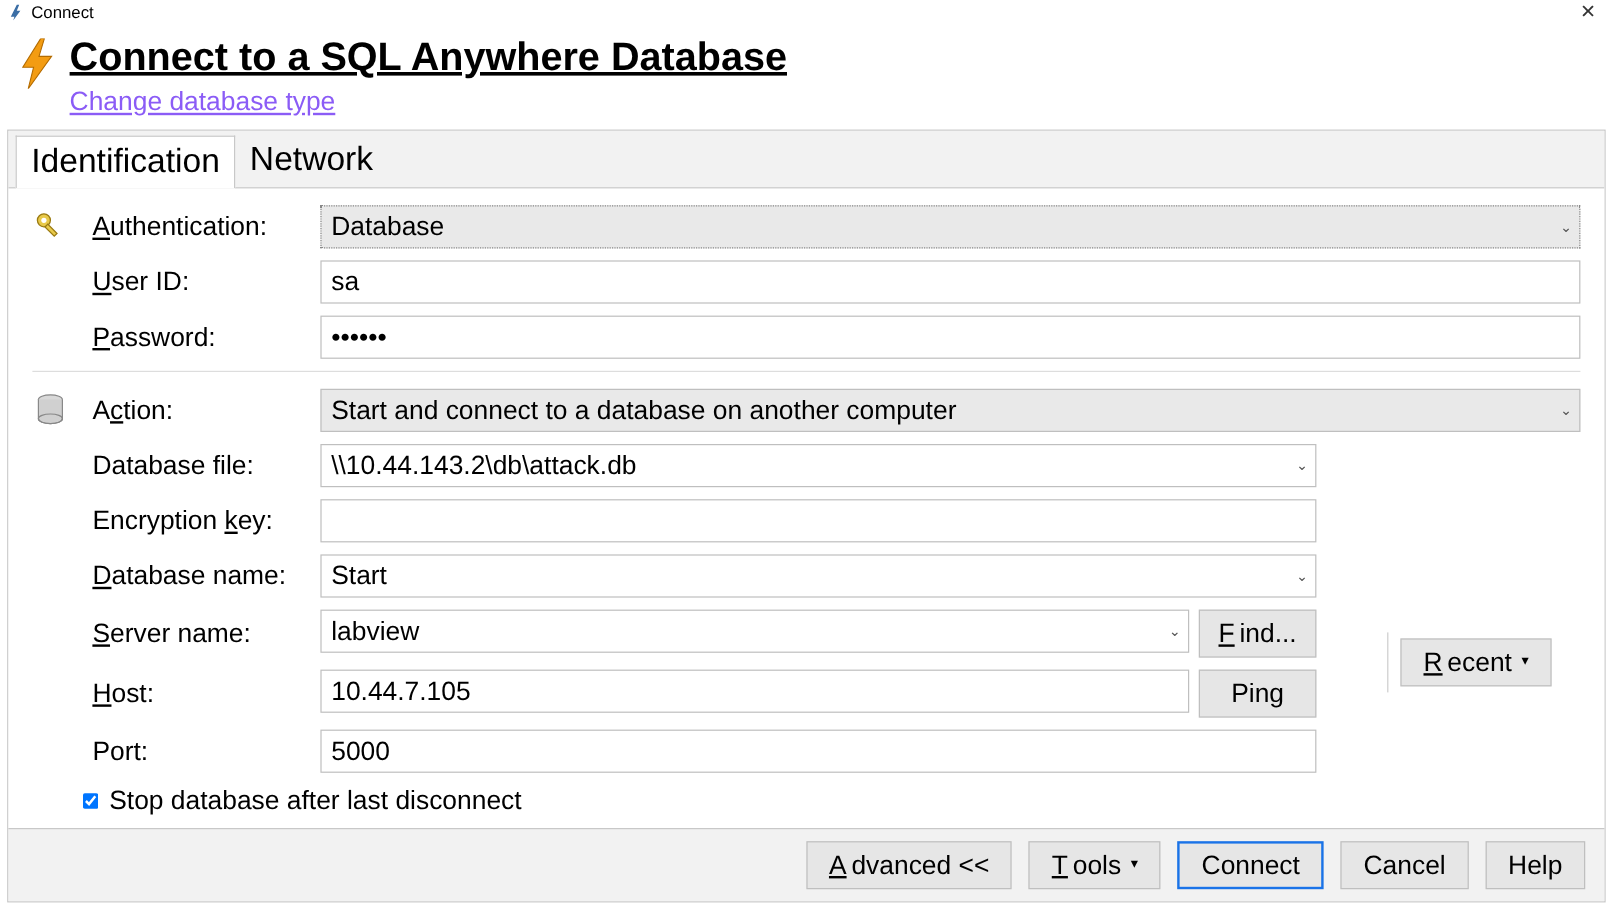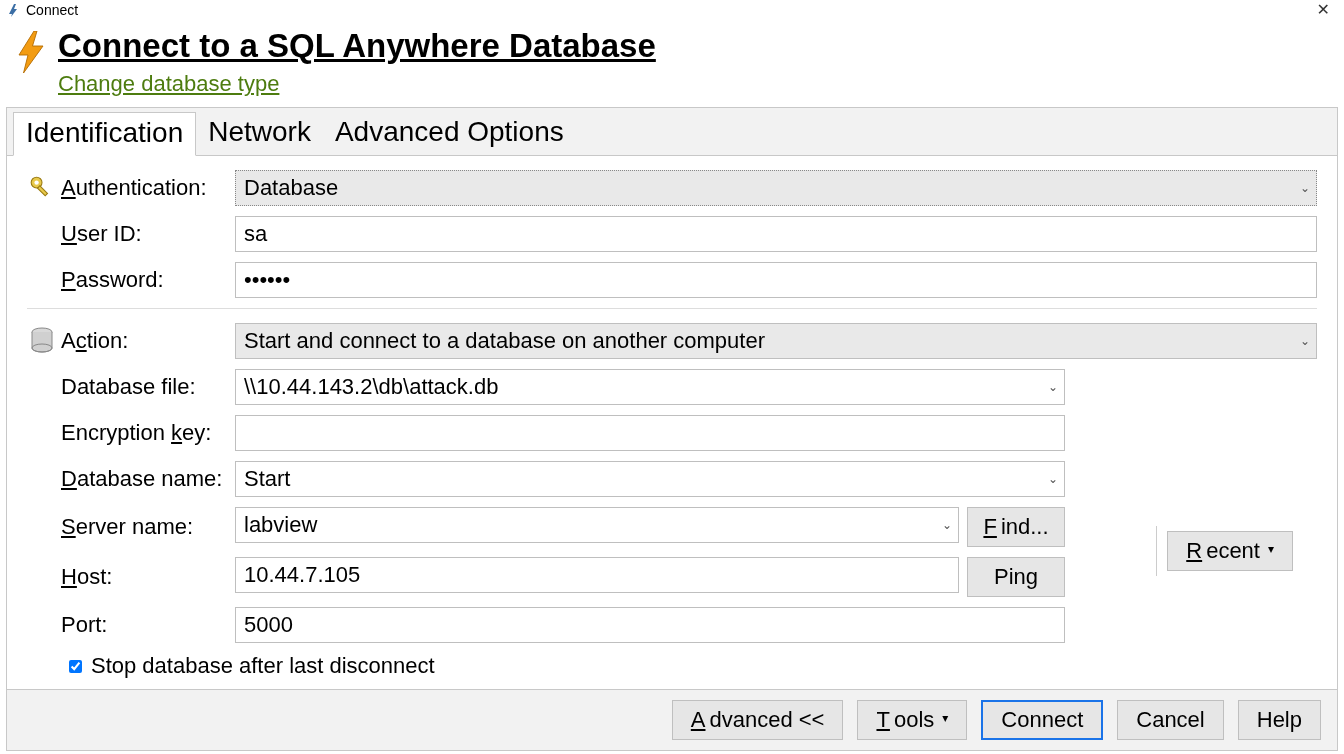--- a/index.html
+++ b/index.html
@@ -51,21 +51,21 @@
     color: #f39c12;
     margin-top:4px;
   }
   .headings h1 {
     margin: 0;
     font-size: 33px;
     font-weight: 700;
     text-decoration: underline;
   }
   .headings a {
-    color: #4d7c0f;
+    color: #8b5cf6;
     text-decoration: underline;
     font-size: 22px;
     display: inline-block;
     margin-top: 6px;
   }
   .content-outer {
     margin: 6px;
     border: 1px solid #c8c8c8;
     flex: 1;
     display: flex;
@@ -96,21 +96,21 @@
     border-top: 1px solid #c8c8c8;
     margin-top: -1px;
     flex: 1;
     padding: 14px 20px 10px 20px;
     position: relative;
   }
   .row {
     display: flex;
     align-items: center;
     margin-bottom: 10px;
-    gap: 4px;
+    gap: 20px;
   }
   .icon-col {
     width: 30px;
     display: flex;
     justify-content: center;
     align-items: flex-start;
   }
   .label-col {
     width: 170px;
     font-size: 22px;
@@ -222,21 +222,20 @@
     <div class="headings">
       <h1>Connect to a SQL Anywhere Database</h1>
       <a href="#">Change database type</a>
     </div>
   </div>
 
   <div class="content-outer">
     <div class="tabs">
       <div class="tab active">Identification</div>
       <div class="tab">Network</div>
-      <div class="tab">Advanced Options</div>
     </div>
 
     <div class="pane">
 
       <div class="row">
         <div class="icon-col key-icon">
           <svg width="26" height="26" viewBox="0 0 24 24">
               <circle cx="7" cy="7" r="5" fill="#e8c94a" stroke="#9b7b12"></circle>
               <circle cx="7" cy="7" r="2" fill="#fff"></circle>
               <rect x="10" y="10" width="10" height="3" fill="#e8c94a" stroke="#9b7b12" transform="rotate(45 10 10)"></rect>

